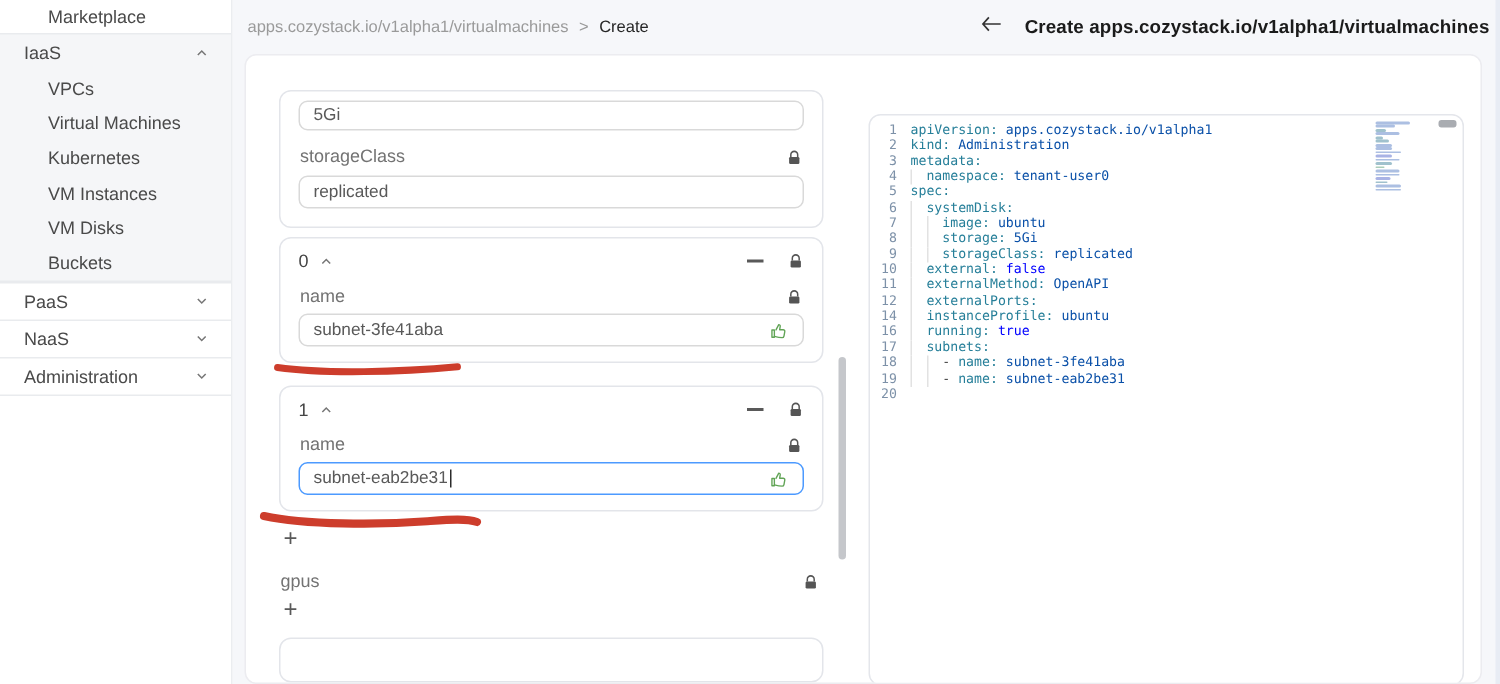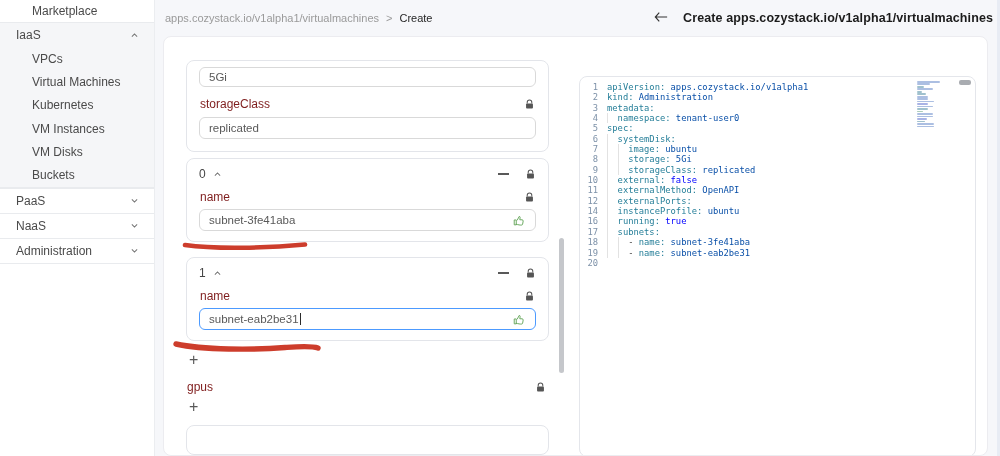--- a/index.html
+++ b/index.html
@@ -34,21 +34,21 @@
             border-radius:6px; display:flex; align-items:center; }
   .tab { height:17px; margin:2px; padding:0 11px; display:flex; align-items:center; font-size:11.5px;
          color:#4b4b4b; border-radius:4px; cursor:pointer; white-space:nowrap; }
   .tab.active { background:#fff; }
 
   
   .form-col { position:absolute; left:22px; top:33px; width:363px; bottom:0; overflow:visible; }
   .fcard { background:#fff; border:1px solid #e3e5ea; border-radius:8px; }
   .finput { height:22px; border:1px solid #d9d9d9; border-radius:6px; display:flex; align-items:center;
             padding:0 9px; font-size:11.5px; color:#595959; background:#fff; }
-  .label-row { display:flex; justify-content:space-between; align-items:center; font-size:12px; color:#7f1d1d; }
+  .label-row { display:flex; justify-content:space-between; align-items:flex-end; font-size:12px; color:#737373; }
   .sysdisk { margin-top:-10px; padding:6px 12px 12px; }
   .sysdisk .finput.clip { height:20px; }
   .sysdisk .label-row { margin:10px 1px 6px; }
   .outer-label { margin-top:12px; padding:0 3px 0 1px; }
   .subnet-card { margin-top:6px; padding:8px 12px 10px; position:relative; }
   .subnet-card + .subnet-card { margin-top:15px; }
   .subnet-head { display:flex; align-items:center; font-size:12px; color:#454545; }
   .subnet-head .chev { margin-left:7px; display:flex; cursor:pointer; }
   .subnet-head .chev svg { transform:rotate(180deg); }
   .head-actions { margin-left:auto; display:flex; align-items:center; gap:15px; }

